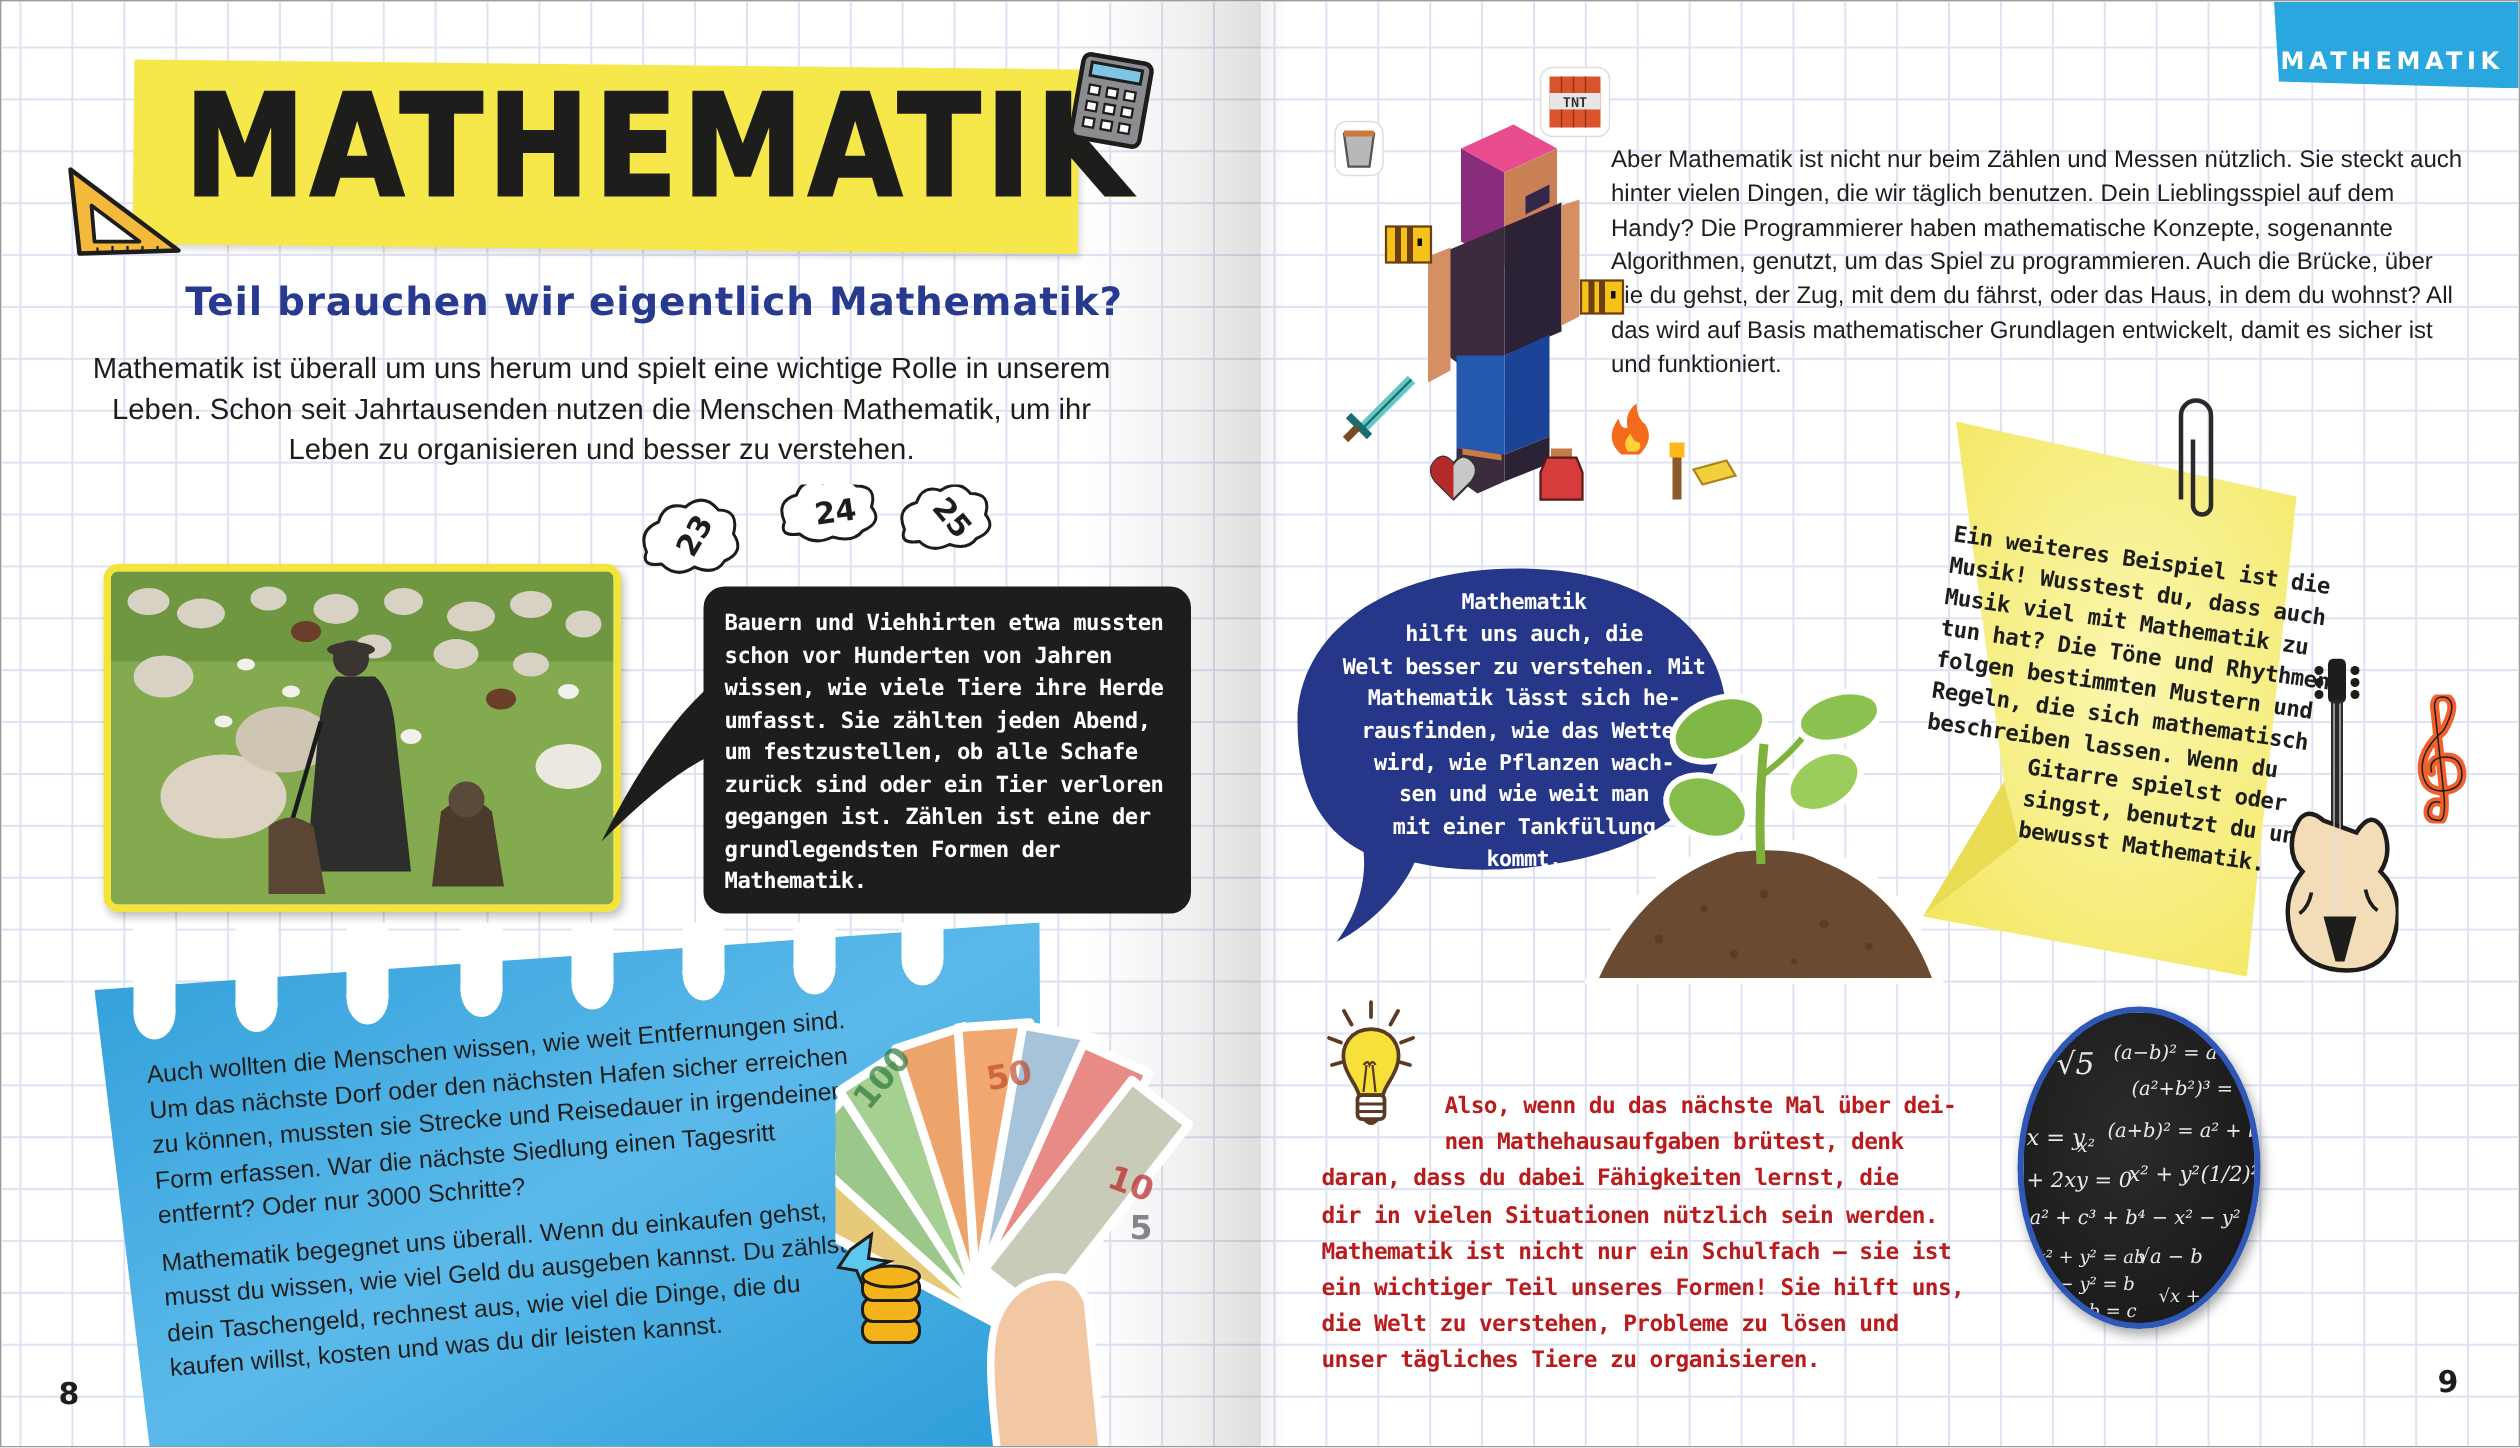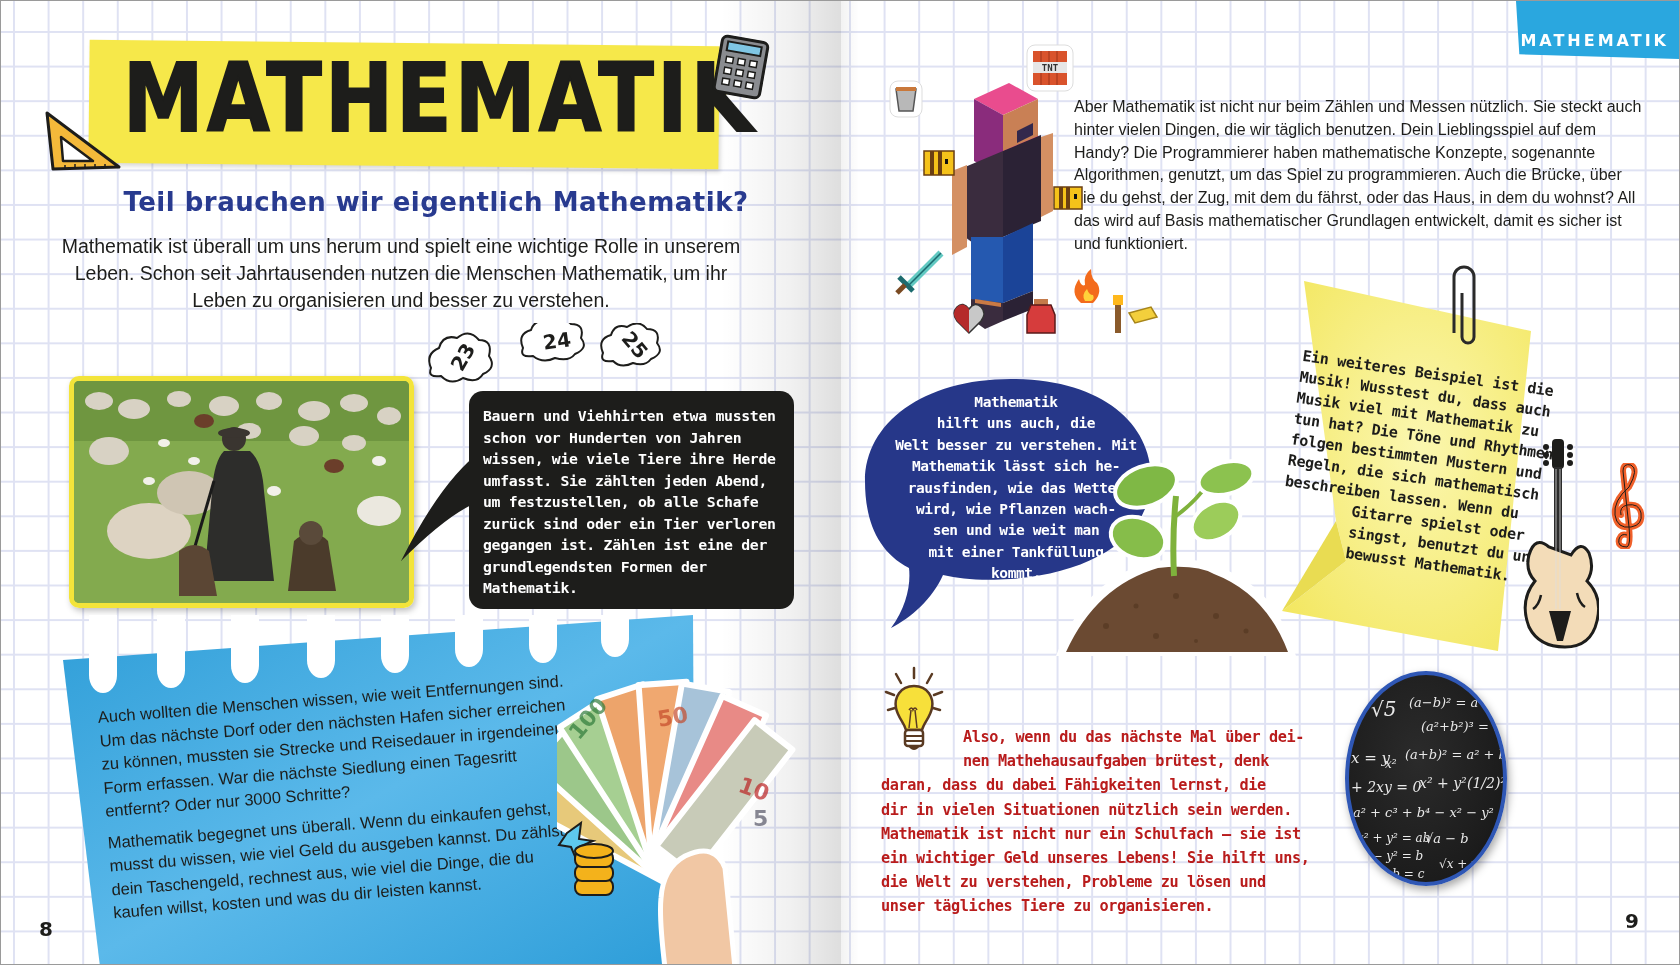--- a/index.html
+++ b/index.html
@@ -459,21 +459,21 @@
       <line x1="21" y1="75" x2="39" y2="75" stroke="#5a3a22" stroke-width="2"></line>
     <path d="M24 80 q6 8 12 0" fill="#5a3a22"></path>
   </svg>
 
   <div class="closing-text">
     <span class="ind">Also, wenn du das nächste Mal über dei-</span>
     <span class="ind">nen Mathehausaufgaben brütest, denk</span>
     <span style="display:block">daran, dass du dabei Fähigkeiten lernst, die</span>
     <span style="display:block">dir in vielen Situationen nützlich sein werden.</span>
     <span style="display:block">Mathematik ist nicht nur ein Schulfach – sie ist</span>
-    <span style="display:block">ein wichtiger Geld unseres Lebens! Sie hilft uns,</span>
+    <span style="display:block">ein wichtiger Teil unseres Formen! Sie hilft uns,</span>
     <span style="display:block">die Welt zu verstehen, Probleme zu lösen und</span>
     <span style="display:block">unser tägliches Tiere zu organisieren.</span>
   </div>
 
   <div class="chalkboard">
     <span class="chalk" style="left:22px;top:22px;font-size:20px">√5</span>
     <span class="chalk" style="left:60px;top:20px;font-size:13px">(a−b)² = a² −</span>
     <span class="chalk" style="left:72px;top:44px;font-size:13px">(a²+b²)³ = ?</span>
     <span class="chalk" style="left:2px;top:74px;font-size:15px">x = y</span>
     <span class="chalk" style="left:36px;top:82px;font-size:12px">x²</span>

